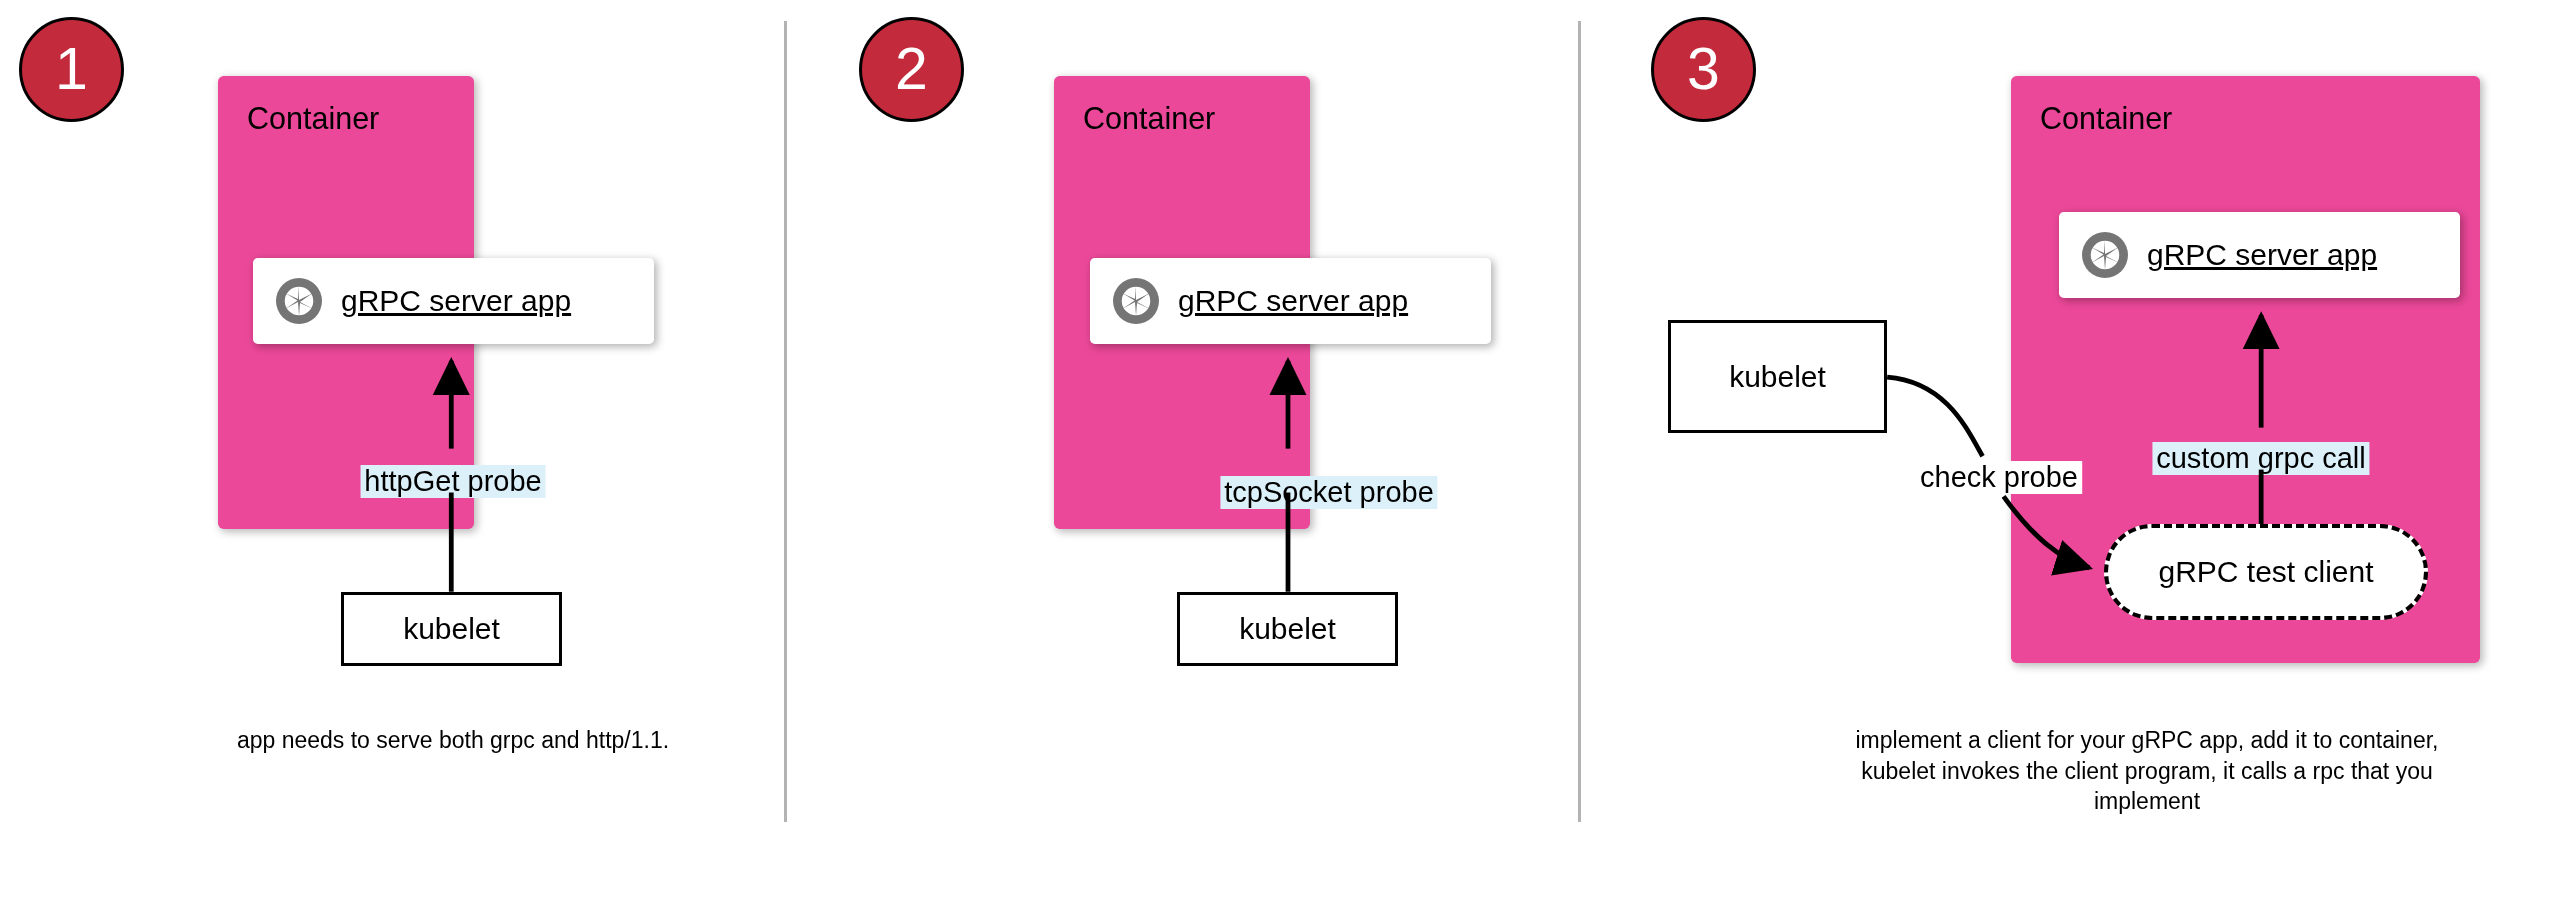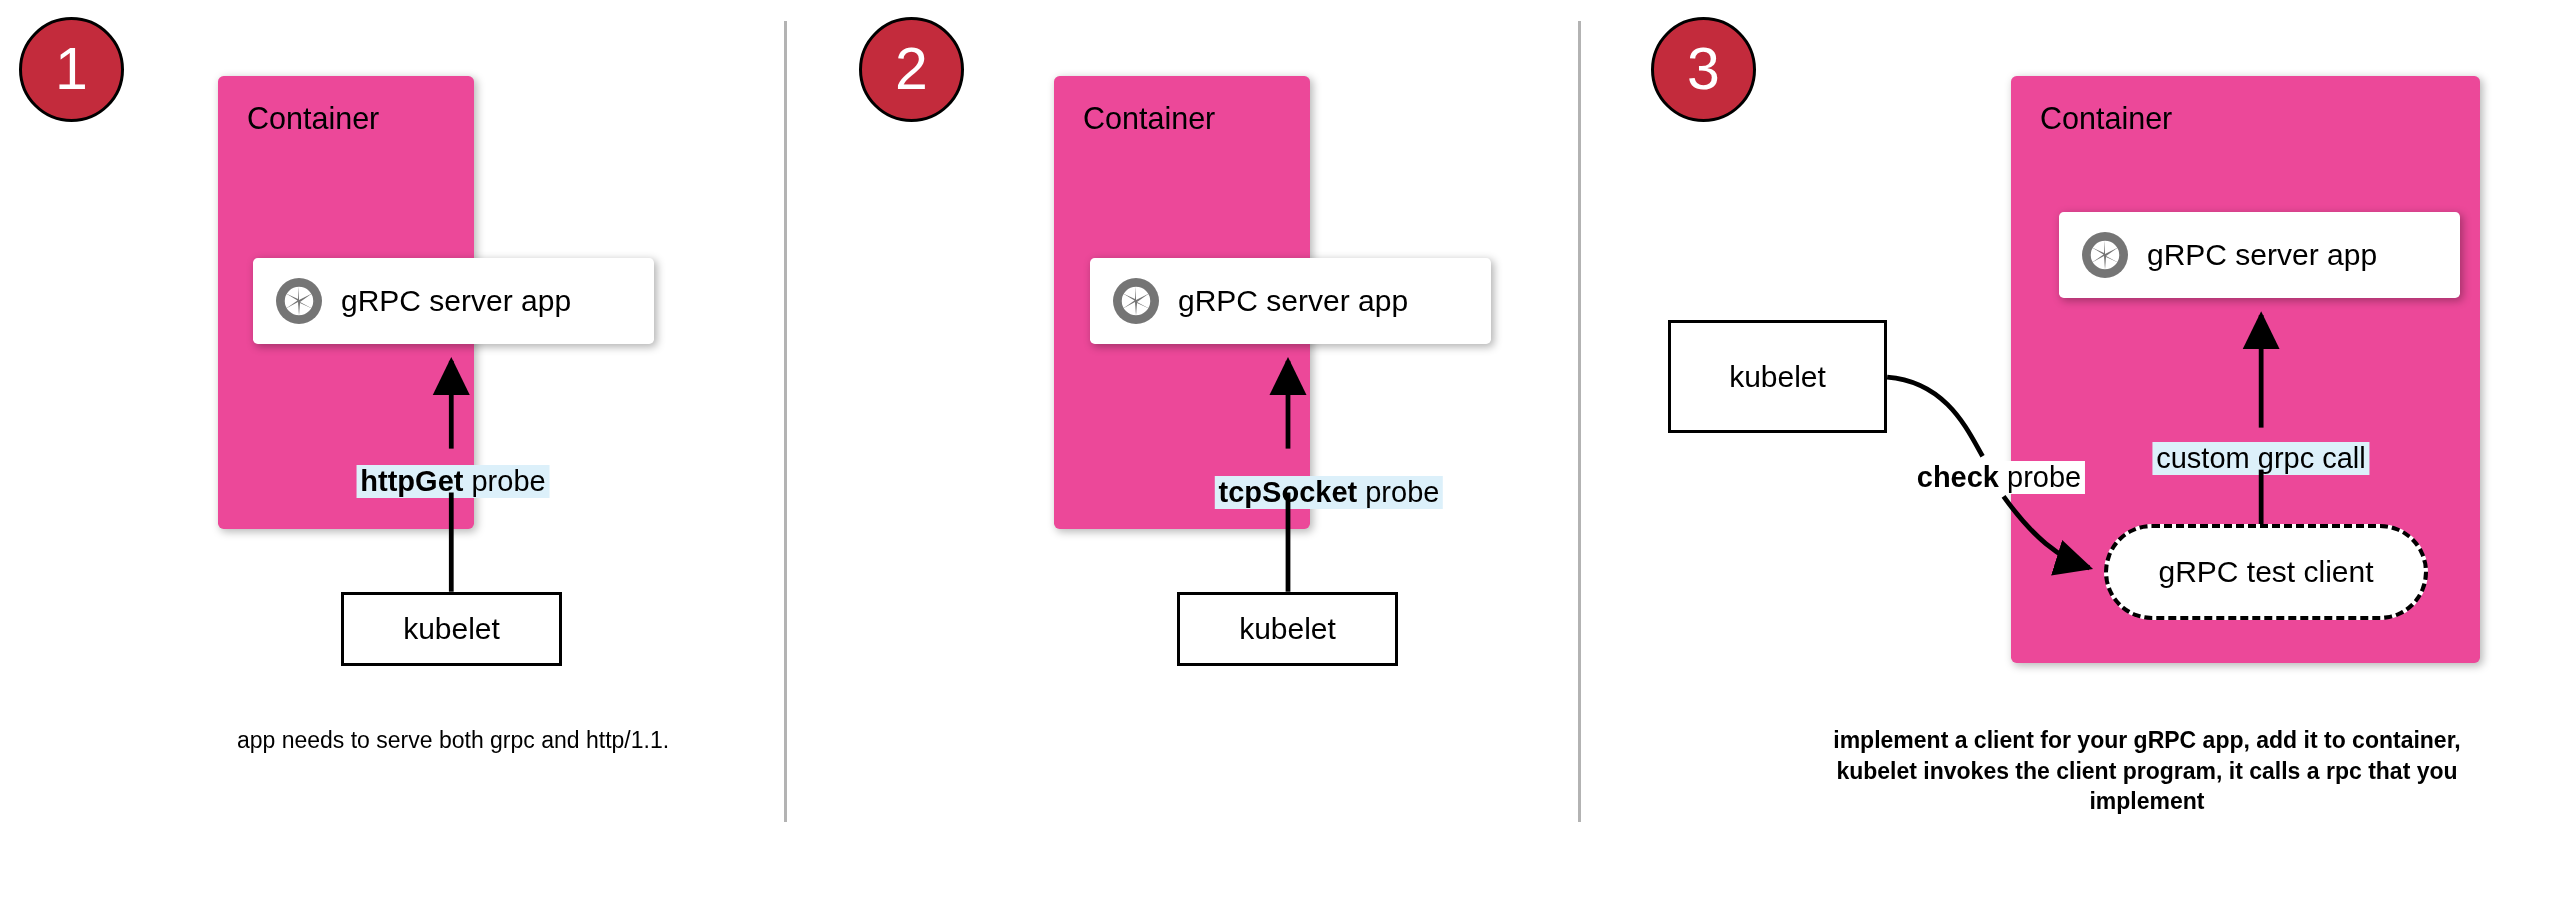--- a/index.html
+++ b/index.html
@@ -48,21 +48,21 @@
     border-radius:4.8px;
     box-shadow:2.9px 2.9px 8.6px rgba(0,0,0,0.30);
     display:flex;align-items:center;
     box-sizing:border-box;
   }
   .grpc-icon{
     width:50px;height:50px;flex:0 0 50px;
     margin-left:21px;margin-right:17px;
   }
   .app-card-label{
-    font-size:30px;color:#000;white-space:nowrap;
+    font-size:30px;color:#000;white-space:nowrap;text-decoration:underline;
   }
 
   
   .kubelet-box{
     position:absolute;
     background:#ffffff;
     border:3.8px solid #000000;
     box-sizing:border-box;
     display:flex;align-items:center;justify-content:center;
     font-size:30px;color:#000;
@@ -83,21 +83,21 @@
   .arrows{position:absolute;left:0;top:0;width:2576px;height:923px;pointer-events:none;}
 
   
   .edge-label{
     position:absolute;
     font-size:29px;color:#000;white-space:nowrap;
     background:transparent;
     transform:translateX(-50%);
     text-align:center;
   }
-  .edge-label .b{font-weight:bold;}
+  .edge-label .b{font-weight:normal;}
   .edge-label.on-blue{background:#DCF0FA;padding:0 3.8px;}
   .edge-label.on-white{background:#ffffff;padding:0 3.8px;}
 
   
   .caption{
     position:absolute;
     font-size:23px;line-height:1.33;color:#000;
     text-align:center;
     transform:translateX(-50%);
   }
@@ -212,21 +212,21 @@
   </div>
 
   <div class="edge-label on-blue" style="left:2261px;top:442px;">
     <span>custom grpc call</span>
   </div>
 
   <div class="test-client" style="left:2104px;top:524px;width:324px;height:96px;">
     <span>gRPC test client</span>
   </div>
 
-  <div class="caption" style="left:2147px;top:725px;width:630px;font-weight:bold;">
+  <div class="caption" style="left:2147px;top:725px;width:630px;">
     <span>implement a client for your gRPC app, add it to container, kubelet invokes the client program, it calls a rpc that you implement</span>
   </div>
 
   <svg class="arrows" viewBox="0 0 2700 967">
     <defs>
       <marker id="arrowhead" markerWidth="9" markerHeight="9" refX="7.2" refY="4.5" orient="auto" markerUnits="strokeWidth">
         <path d="M0,0.6 L8,4.5 L0,8.4 z" fill="#000000"></path>
       </marker>
     </defs>
 

